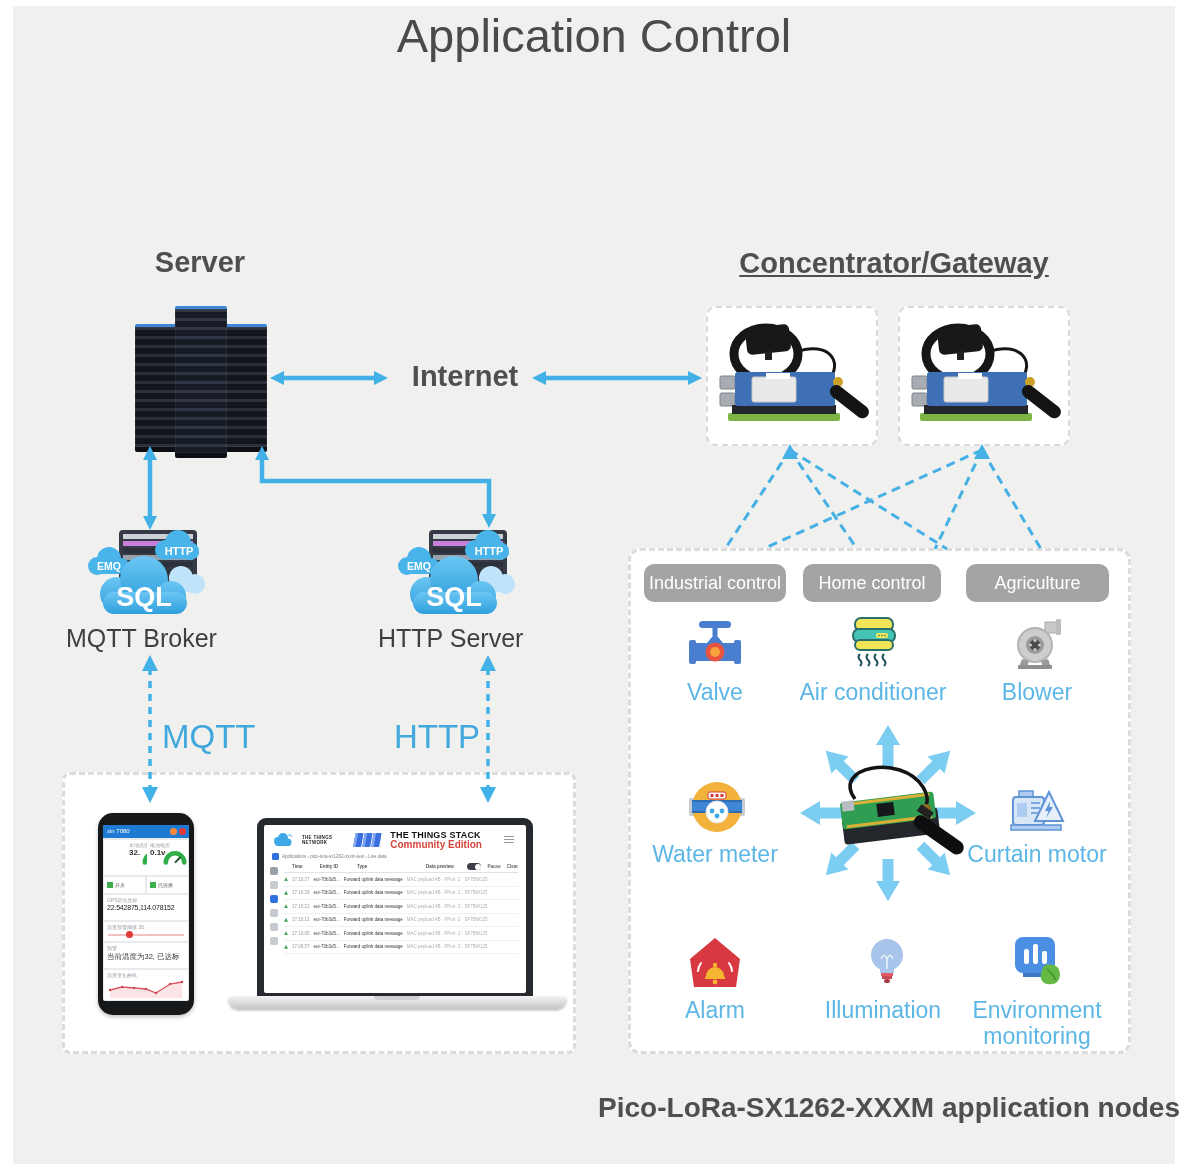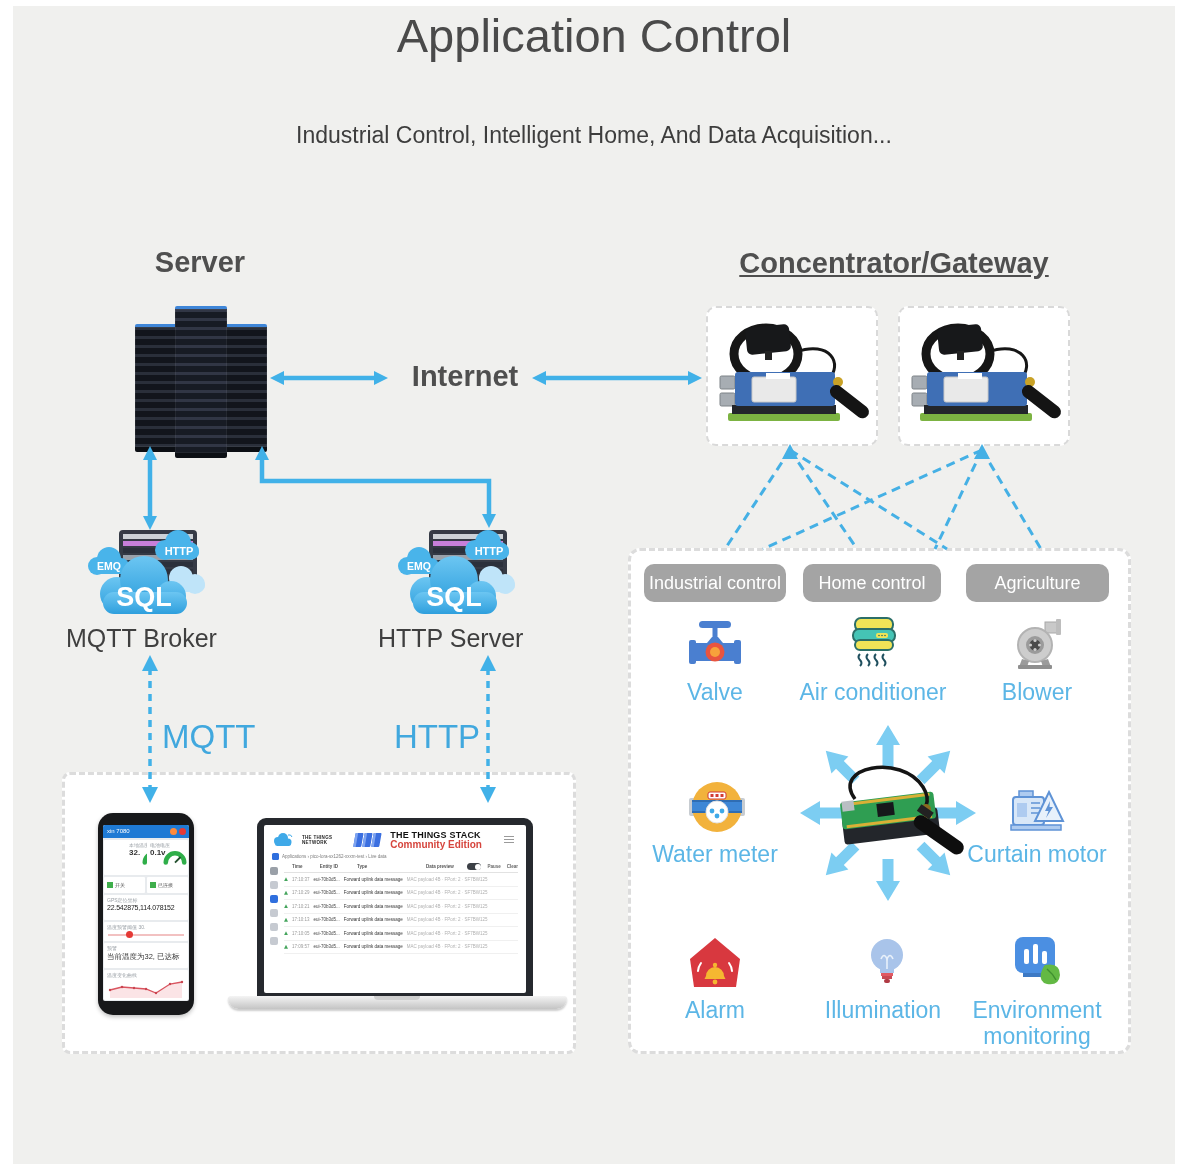--- a/index.html
+++ b/index.html
@@ -53,21 +53,20 @@
   svg{display:block;}
   .nopoint{pointer-events:none;}
 </style>
 </head>
 <body>
 
 <div id="page">
   <div id="bg" class="abs"></div>
 
   <div id="main-title" class="abs">Application Control</div>
-  <div id="subtitle" class="abs">Industrial Control, Intelligent Home, And Data Acquisition...</div>
 
   <div id="server-label" class="abs heading">Server</div>
   <div id="internet-label" class="abs heading">Internet</div>
   <div id="gateway-label" class="abs heading">Concentrator/Gateway</div>
 
   <div class="abs" style="left:133px;top:302px;width:134px;height:150px;">
     <div class="tower" style="left:2px;top:22px;width:42px;height:120px;"></div>
     <div class="tower" style="left:92px;top:22px;width:42px;height:120px;"></div>
     <div class="tower" style="left:42px;top:4px;width:52px;height:144px;background:repeating-linear-gradient(180deg,#313645 0 3px,#171b24 3px 9px);"></div>
   </div>
@@ -520,20 +519,21 @@
       </g>
       <rect x="62" y="42" width="17" height="13" fill="#16181b" transform="rotate(-7 70 48)"></rect>
       <rect x="27" y="40" width="12" height="10" fill="#b9bec3" transform="rotate(-7 33 45)"></rect>
       <path d="M40,38 C16,6 86,-8 108,26 C113,34 113,40 111,45" fill="none" stroke="#141414" stroke-width="3.5"></path>
       <circle cx="111" cy="48" r="5" fill="#8a6d1f"></circle>
       <rect x="104" y="45" width="15" height="8" fill="#222" transform="rotate(35 108 48)"></rect>
       <rect x="101" y="53" width="58" height="14" rx="7" fill="#0e0e0e" transform="rotate(35 105 57)"></rect>
     </svg>
   </div>
 
+  <div id="caption" class="abs">Pico-LoRa-SX1262-XXXM application nodes</div>
 
   <svg class="abs nopoint" style="left:0;top:0;" width="1188" height="1164" viewBox="0 0 1188 1164">
 
     <g>
       <line x1="282" y1="378" x2="376" y2="378" stroke="#41b1e8" stroke-width="4.5"></line>
       <polygon points="270,378 284,371 284,385" fill="#41b1e8"></polygon>
       <polygon points="388,378 374,371 374,385" fill="#41b1e8"></polygon>
     </g>
 
     <g>

